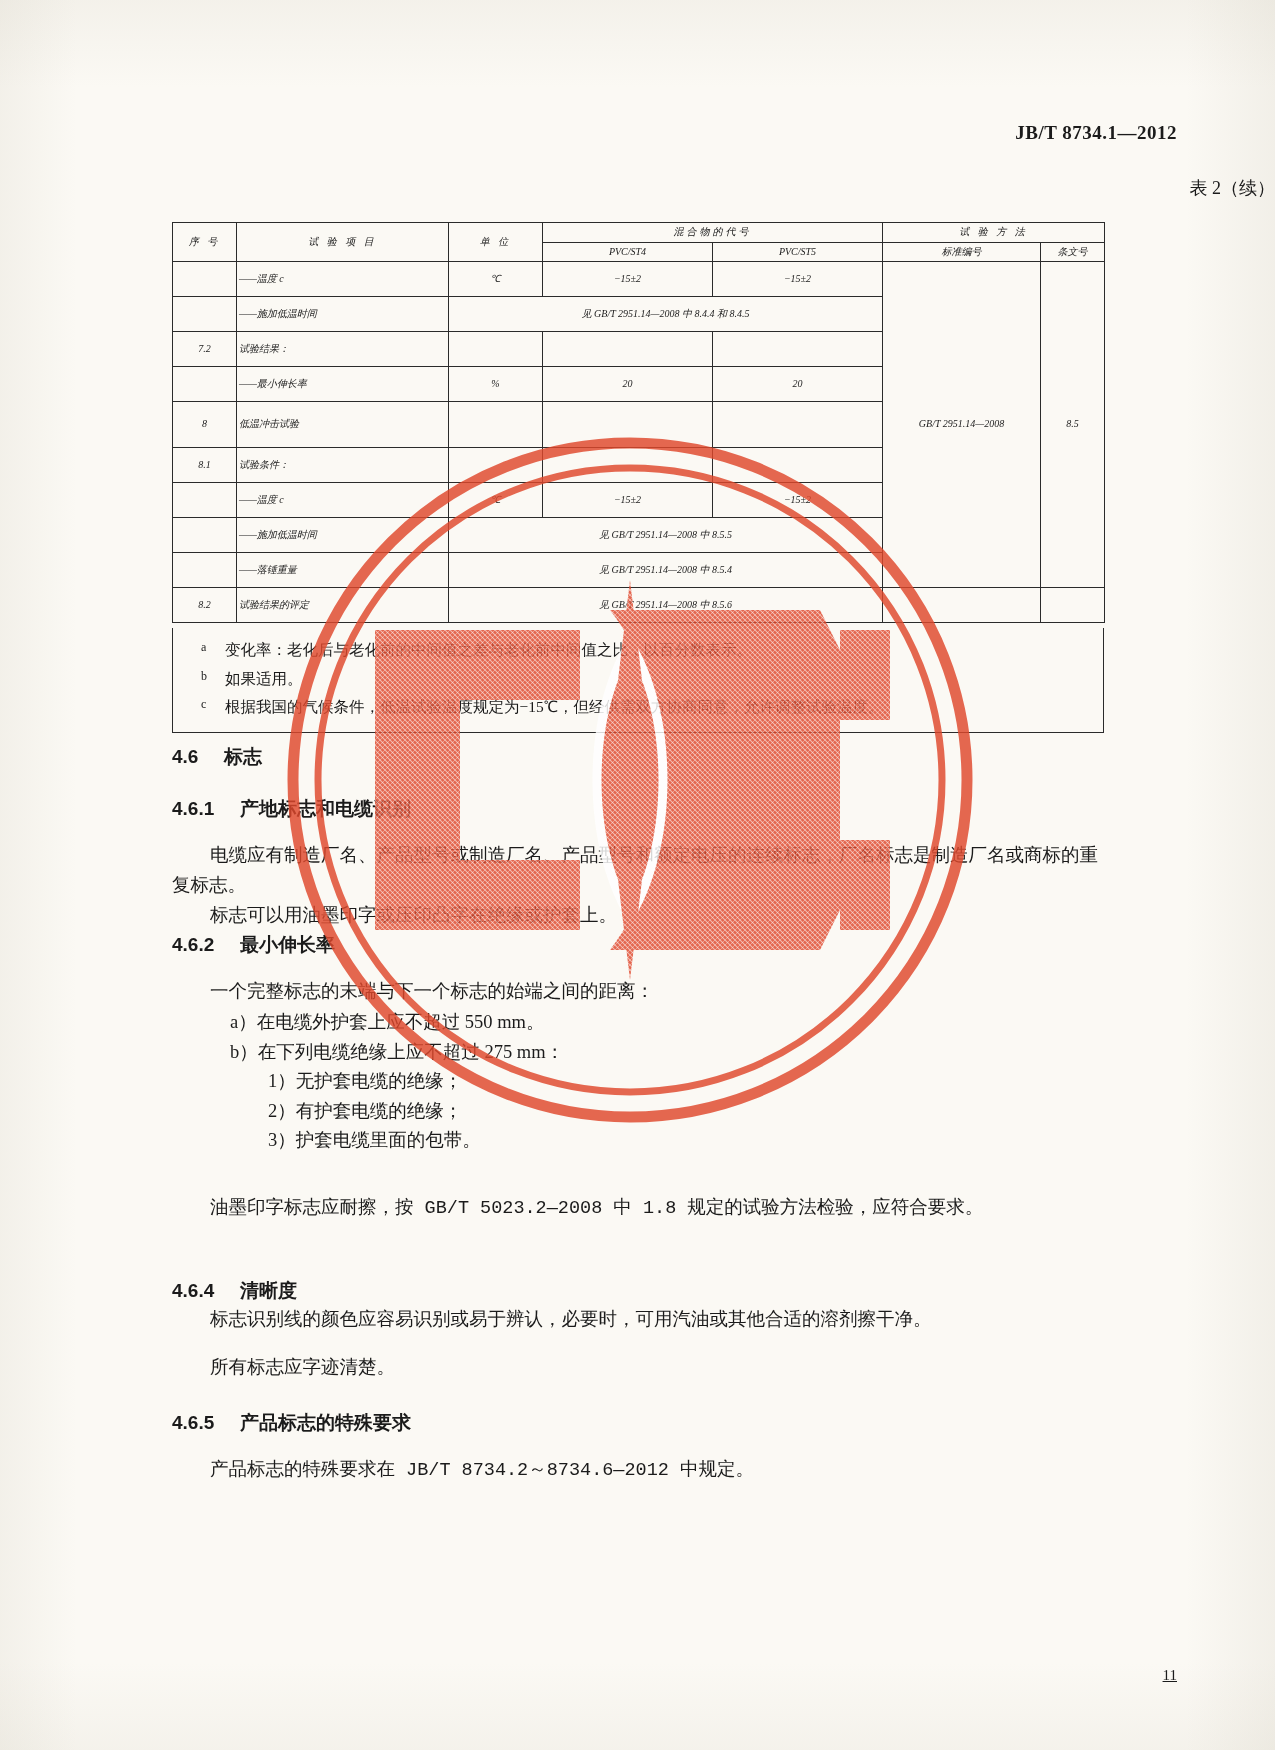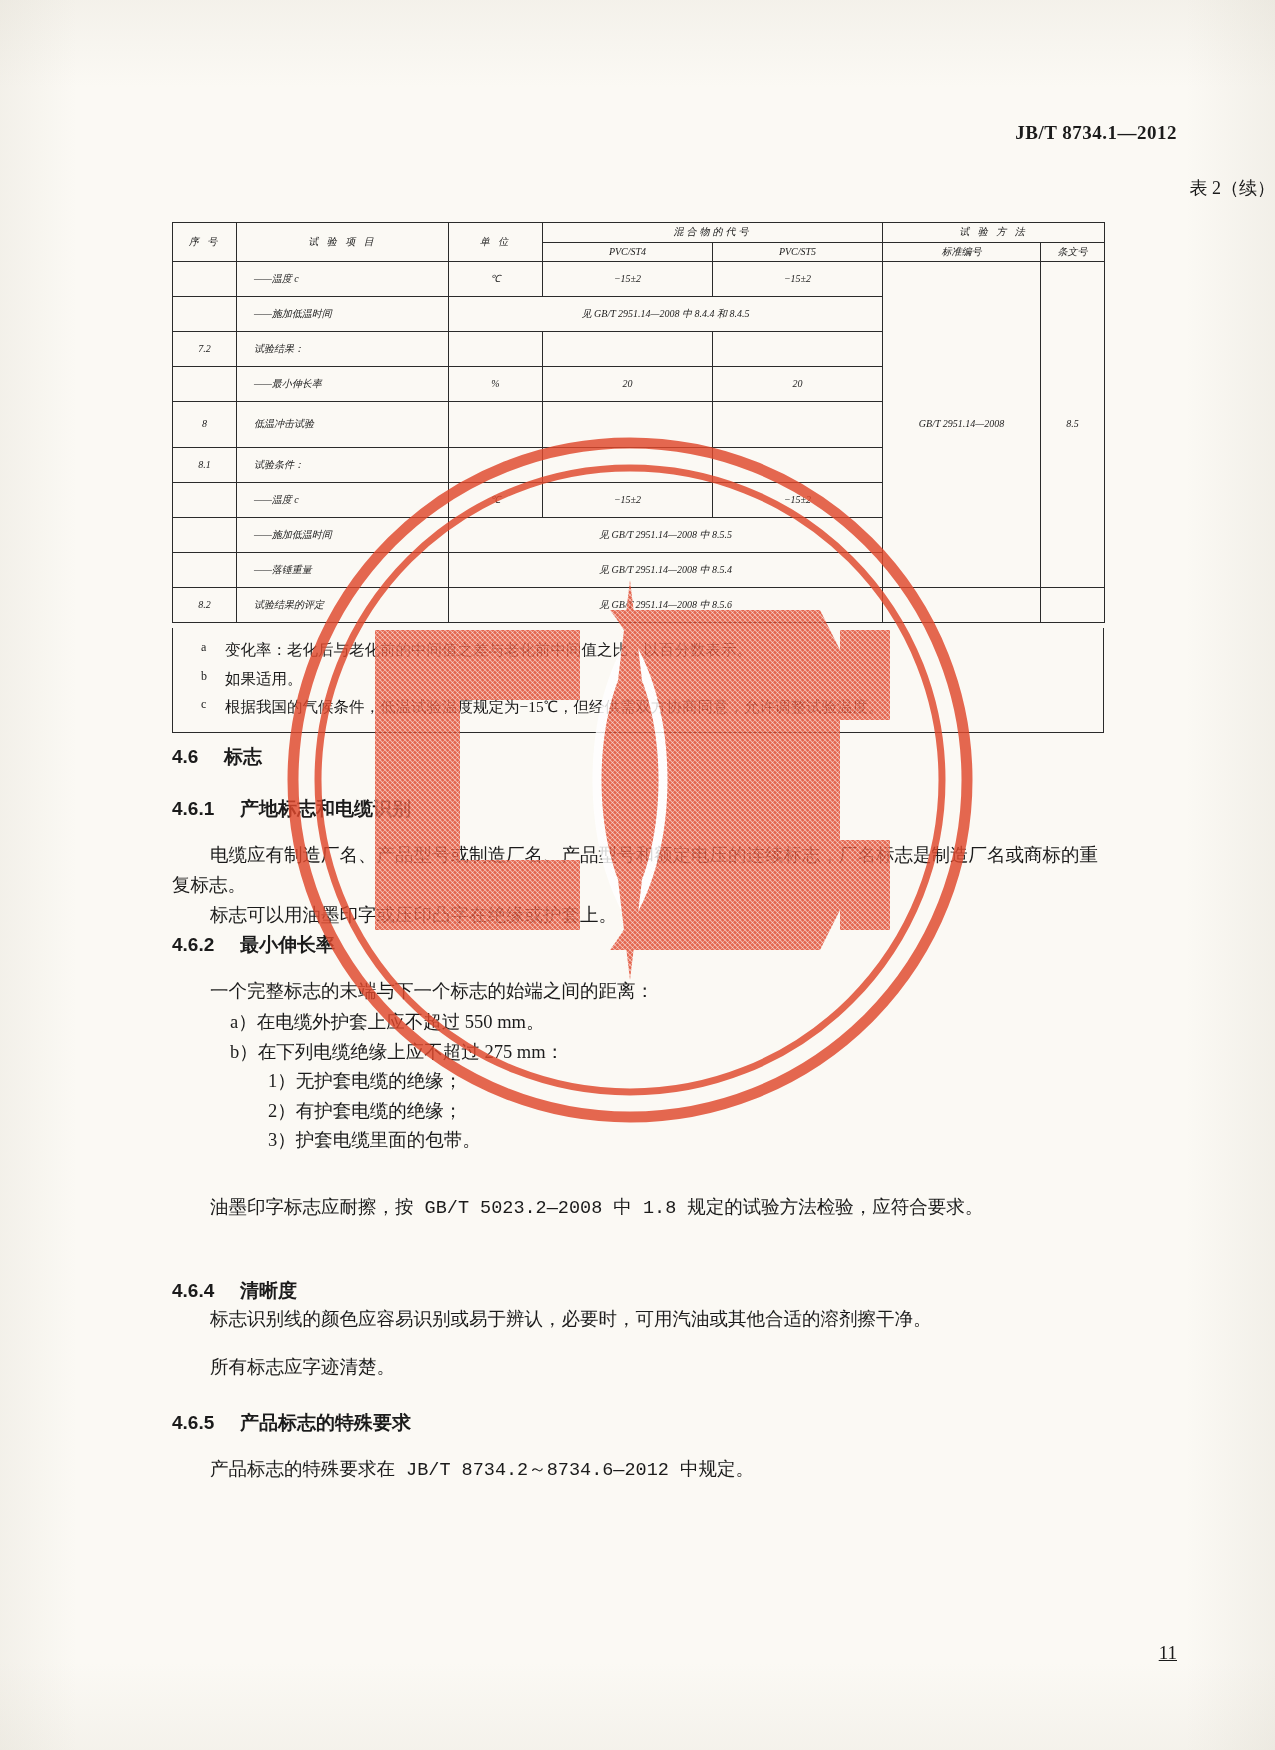--- a/index.html
+++ b/index.html
@@ -66,21 +66,21 @@
   table.main td, table.main th {
     border: 1px solid #2b2b2b;
     padding: 2px 4px;
     font-weight: normal;
     vertical-align: middle;
     text-align: center;
     line-height: 1.45;
   }
   table.main .lft {
     text-align: left;
-    padding-left: 17px;
+    padding-left: 2px;
   }
   .hdr-cell {
     letter-spacing: 3px;
   }
   .rowtall td { height: 30px; }
 
   .notes {
     position: absolute;
     top: 628px;
     left: 172px;
@@ -112,23 +112,23 @@
     font-weight: bold;
     margin: 0;
     font-family: "Liberation Sans", sans-serif;
   }
   .sec-num { display: inline-block; min-width: 52px; }
   .p-ind { text-indent: 38px; margin: 0; font-family: Liberation Mono, monospace; }
   .p-ind2 { text-indent: 58px; margin: 0; }
   .p-ind3 { text-indent: 96px; margin: 0; }
   .pageno {
     position: absolute;
-    bottom: 86px;
+    bottom: 66px;
     right: 98px;
-    font-size: 19px;
+    font-size: 15px;
     text-decoration: underline;
   }
   
   .stamp {
     position: absolute;
     left: 280px;
     top: 430px;
     width: 700px;
     height: 700px;
     z-index: 5;

